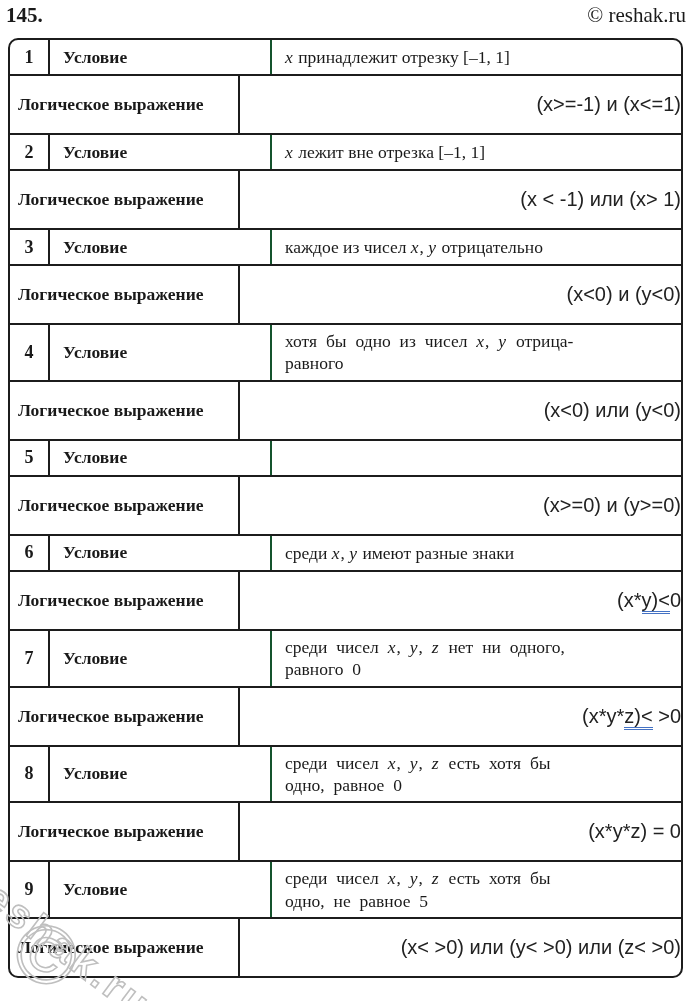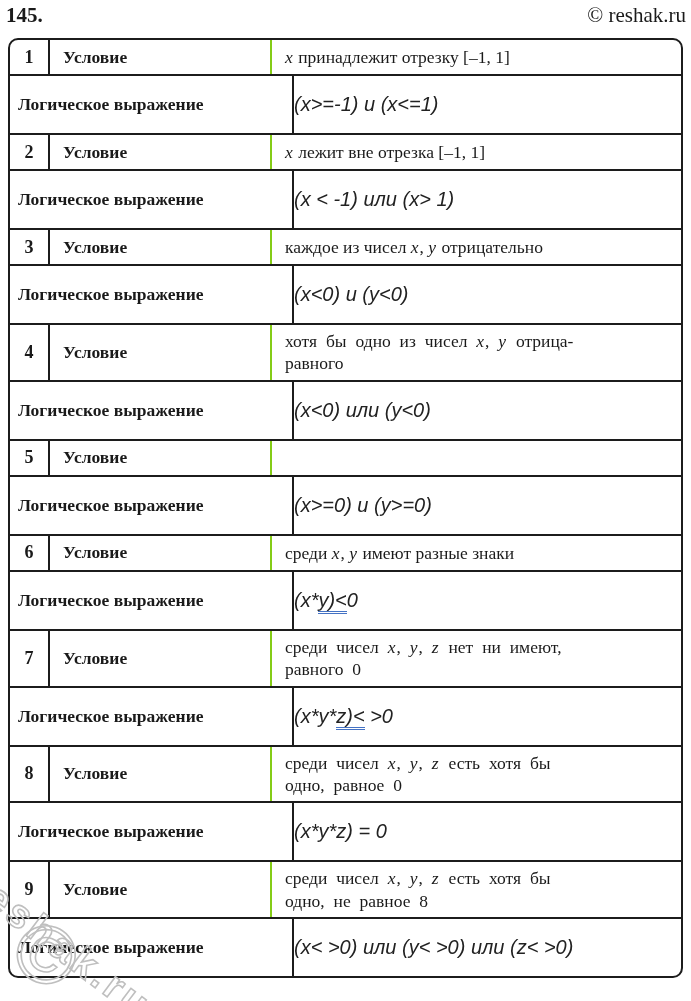--- a/index.html
+++ b/index.html
@@ -14,32 +14,32 @@
   .tbl{position:absolute;left:8px;top:38px;width:675px;
        border:2.5px solid #1c1c1c;border-radius:10px;overflow:hidden;
        background:#fff;box-sizing:border-box;}
 
   .grp{border-bottom:2px solid #1c1c1c;}
   .grp:last-child{border-bottom:none;}
 
   .cond-row{display:flex;align-items:stretch;border-bottom:2px solid #1c1c1c;min-height:34px;}
   .num-cell{width:38px;border-right:2px solid #1c1c1c;display:flex;align-items:center;
             justify-content:center;font-weight:bold;font-size:18px;flex:none;}
-  .cond-label{width:207px;border-right:2px solid #84cc16;display:flex;align-items:center;
+  .cond-label{width:207px;border-right:2px solid #14532d;display:flex;align-items:center;
               padding-left:13px;font-weight:bold;font-size:17.5px;flex:none;}
   .cond-text{flex:1;display:flex;align-items:center;padding:5px 14px 5px 13px;
              font-weight:normal;font-size:17.5px;line-height:1.28;}
   .cond-line{display:inline-block;}
   .cond-line.two{word-spacing:4.5px;}
   .var{font-style:italic;padding-right:1px;}
 
   .expr-row{display:flex;align-items:stretch;min-height:57px;}
-  .expr-label{width:284px;border-right:2px solid #1c1c1c;display:flex;align-items:center;
+  .expr-label{width:230px;border-right:2px solid #1c1c1c;display:flex;align-items:center;
               padding-left:8px;font-weight:bold;font-size:17.5px;flex:none;box-sizing:border-box;}
-  .expr-text{flex:1;display:flex;align-items:center;justify-content:flex-start;font-style:italic;}
+  .expr-text{flex:1;display:flex;align-items:center;justify-content:flex-end;}
   .expr-line{font-family:"Liberation Sans", sans-serif;font-size:20px;color:#222;
              white-space:pre-wrap;}
   .blue-u{border-bottom:3px double #4472c4;}
 
   
   .watermark{position:absolute;left:0;top:0;width:100%;height:100%;pointer-events:none;z-index:6;}
   .wm-text{position:absolute;left:-12px;top:862px;transform:rotate(37deg);transform-origin:0 0;
            font-family:"Liberation Sans", sans-serif;font-weight:bold;font-size:40px;
            letter-spacing:4px;color:transparent;-webkit-text-stroke:1.6px #bfbfbf;}
   .wm-symbol{position:absolute;left:16px;top:908px;
@@ -144,21 +144,21 @@
         <span class="expr-line"><span>(x*</span><span class="blue-u">y)&lt;</span><span>0</span></span>
       </div>
     </div>
   </div>
 
   <div class="grp">
     <div class="cond-row">
       <div class="num-cell">7</div>
       <div class="cond-label">Условие</div>
       <div class="cond-text">
-        <span class="cond-line two"><span>среди чисел </span><span class="var">x</span><span>, </span><span class="var">y</span><span>, </span><span class="var">z</span><span> нет ни имеют,</span><br><span>равного 0</span></span>
+        <span class="cond-line two"><span>среди чисел </span><span class="var">x</span><span>, </span><span class="var">y</span><span>, </span><span class="var">z</span><span> нет ни одного,</span><br><span>равного 0</span></span>
       </div>
     </div>
     <div class="expr-row">
       <div class="expr-label">Логическое выражение</div>
       <div class="expr-text">
         <span class="expr-line"><span>(x*y*</span><span class="blue-u">z)&lt;</span><span> &gt;0</span></span>
       </div>
     </div>
   </div>
 
@@ -176,21 +176,21 @@
         <span class="expr-line"><span>(x*y*z) = 0</span></span>
       </div>
     </div>
   </div>
 
   <div class="grp">
     <div class="cond-row">
       <div class="num-cell">9</div>
       <div class="cond-label">Условие</div>
       <div class="cond-text">
-        <span class="cond-line two"><span>среди чисел </span><span class="var">x</span><span>, </span><span class="var">y</span><span>, </span><span class="var">z</span><span> есть хотя бы</span><br><span>одно, не равное 8</span></span>
+        <span class="cond-line two"><span>среди чисел </span><span class="var">x</span><span>, </span><span class="var">y</span><span>, </span><span class="var">z</span><span> есть хотя бы</span><br><span>одно, не равное 5</span></span>
       </div>
     </div>
     <div class="expr-row">
       <div class="expr-label">Логическое выражение</div>
       <div class="expr-text">
         <span class="expr-line"><span>(x&lt; &gt;0) или (y&lt; &gt;0) или (z&lt; &gt;0)</span></span>
       </div>
     </div>
   </div>
 </div>

